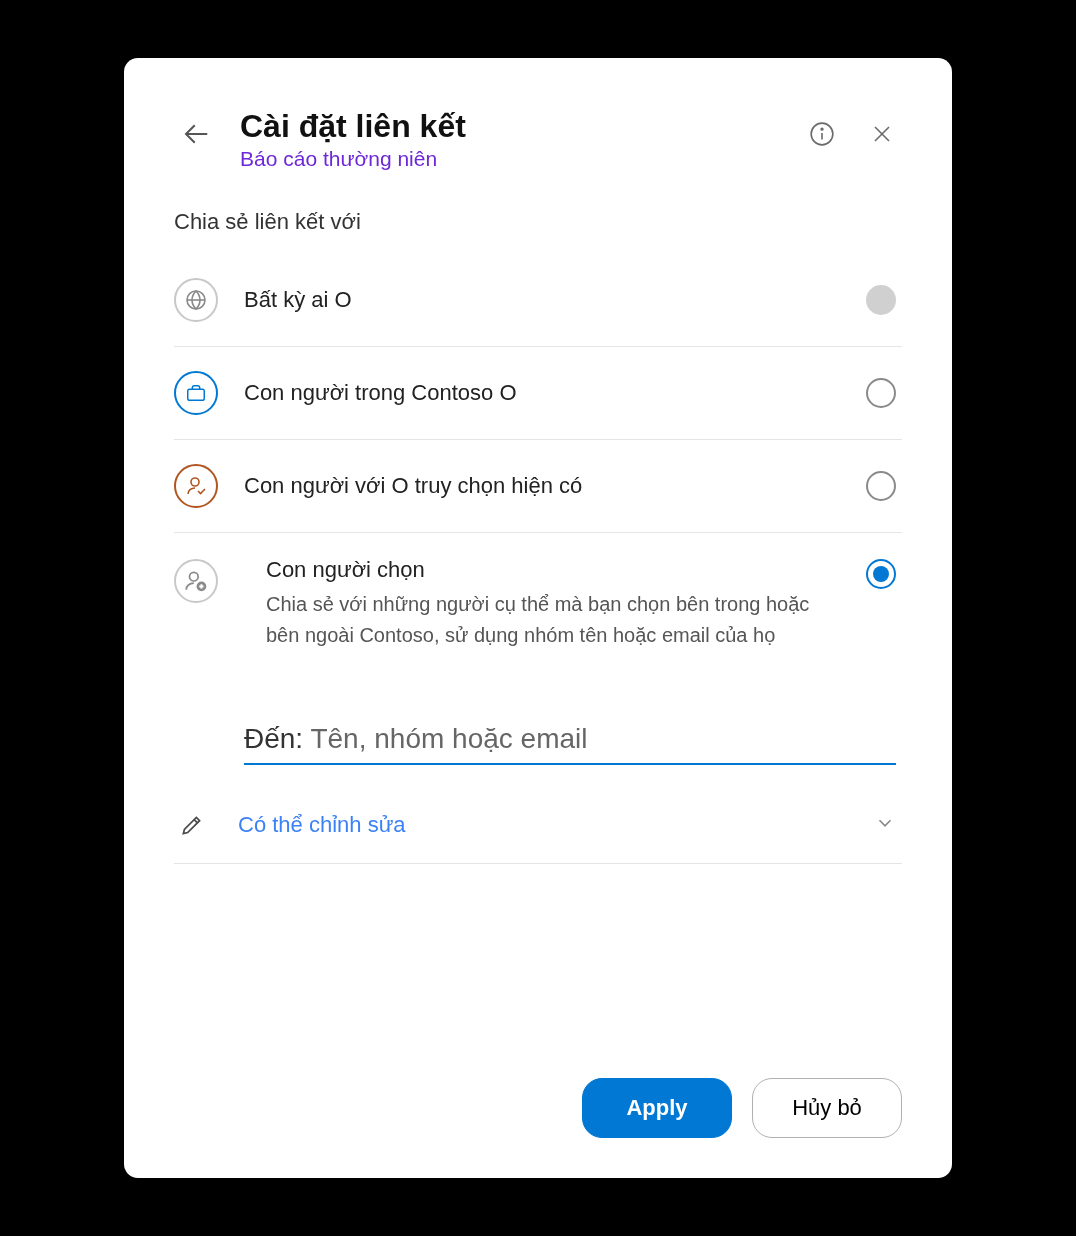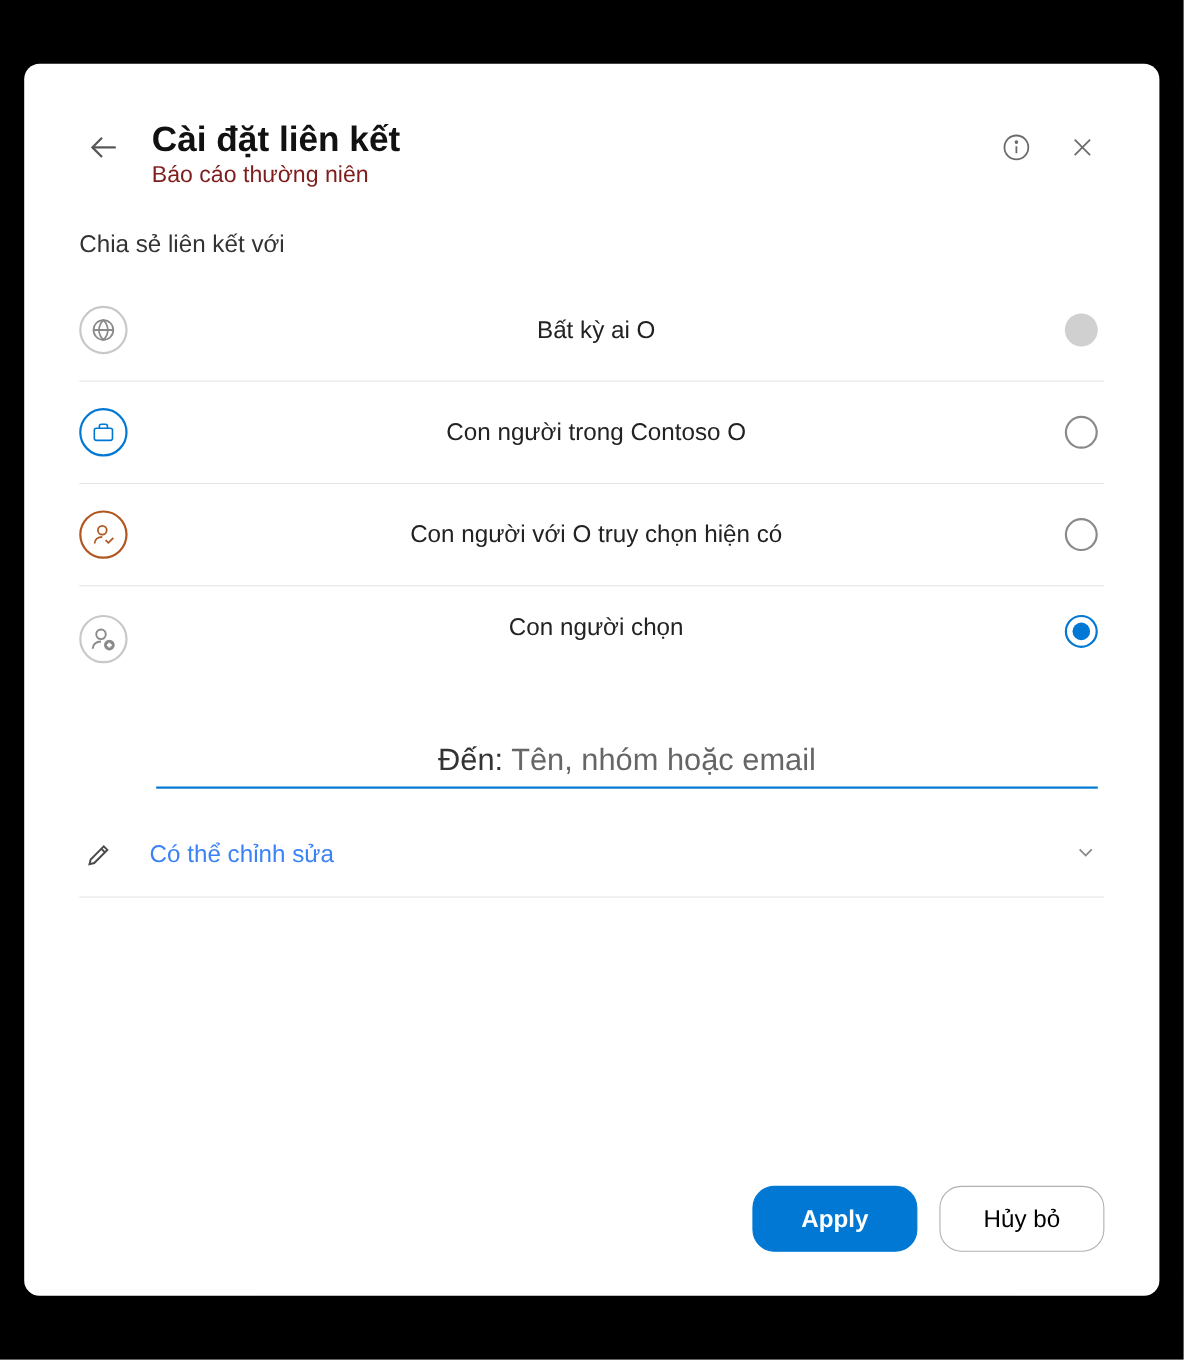--- a/index.html
+++ b/index.html
@@ -6,21 +6,21 @@
   body {
     font-family: "Segoe UI", -apple-system, sans-serif;
     background: #000;
     width: 1076px;
     height: 1236px;
     display: flex;
     align-items: center;
     justify-content: center;
   }
   .dialog {
-    width: 1032px;
+    width: 828px;
     height: 1120px;
     background: #fff;
     border-radius: 14px;
     box-shadow: 0 0 30px rgba(0,0,0,0.85);
     padding: 50px 50px 40px 50px;
     display: flex;
     flex-direction: column;
   }
   .header {
     display: flex;
@@ -30,37 +30,36 @@
   .back-btn {
     width: 44px; height: 44px;
     display: flex; align-items: center; justify-content: center;
     cursor: pointer;
     flex-shrink: 0;
     margin-top: 4px;
     color: #555;
   }
   .titles { flex: 1; margin-left: 22px; }
   .title { font-size: 32px; font-weight: 600; color: #111; margin-bottom: 2px; }
-  .subtitle { font-size: 21px; color: #7f1d1d; }
+  .subtitle { font-size: 21px; color: #6d28d9; }
   .header-actions { display: flex; align-items: center; gap: 20px; margin-top: 6px;}
   .icon-btn {
     width: 40px; height: 40px;
     display: flex; align-items: center; justify-content: center;
     cursor: pointer; color: #6b6b6b;
   }
   .section-label { font-size: 22px; color: #333; margin-bottom: 18px; }
   .options { border-top: 1px solid transparent; }
   .option {
     display: flex;
     align-items: center;
     padding: 24px 6px 24px 0;
     border-bottom: 1px solid #e5e5e5;
     cursor: pointer;
     gap: 26px;
-    text-align: center;
   }
   .option.last { border-bottom: none; gap: 48px; }
   .opt-icon {
     width: 44px; height: 44px;
     border-radius: 50%;
     border: 2px solid;
     display: flex; align-items: center; justify-content: center;
     flex-shrink: 0;
   }
   .opt-icon.gray   { border-color:#c8c8c8; color:#8a8a8a; }
@@ -216,20 +215,21 @@
         <svg width="26" height="26" viewBox="0 0 24 24" fill="none" stroke="currentColor" stroke-width="1.6">
           <circle cx="10" cy="8" r="4"></circle>
           <path d="M3 20c0-3.5 3-6 7-6"></path>
           <circle cx="17" cy="17" r="4.5" fill="#8a8a8a" stroke="none"></circle>
           <line x1="17" y1="15" x2="17" y2="19" stroke="#fff" stroke-width="1.8"></line>
           <line x1="15" y1="17" x2="19" y2="17" stroke="#fff" stroke-width="1.8"></line>
         </svg>
       </div>
       <div class="opt-body">
         <div class="opt-label">Con người chọn</div>
+        <div class="opt-desc">Chia sẻ với những người cụ thể mà bạn chọn bên trong hoặc bên ngoài Contoso, sử dụng nhóm tên hoặc email của họ</div>
       </div>
       <div class="radio selected"></div>
 
       <div class="to-field indented" style="flex-basis:100%;">
         <span class="to-label">Đến:</span>
         <span>Tên, nhóm hoặc email</span>
       </div>
     </div>
 
   </div>

